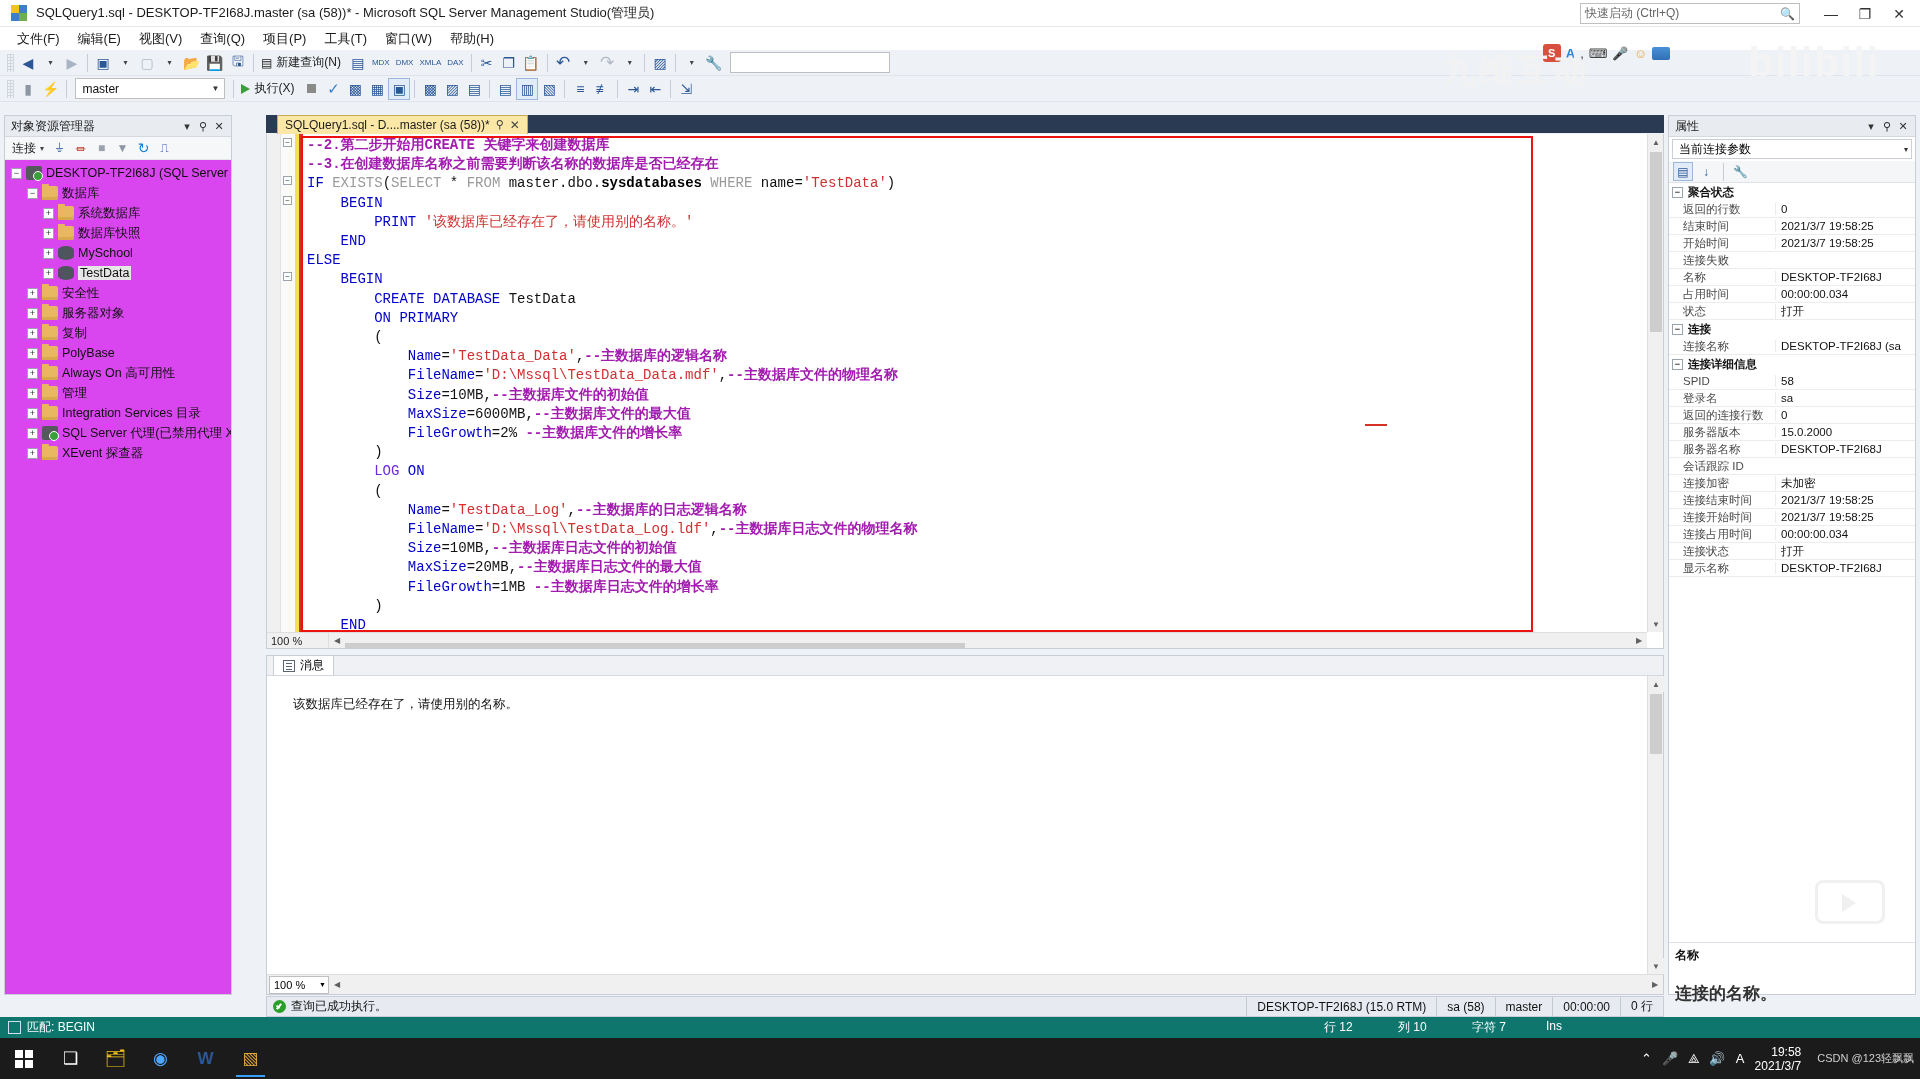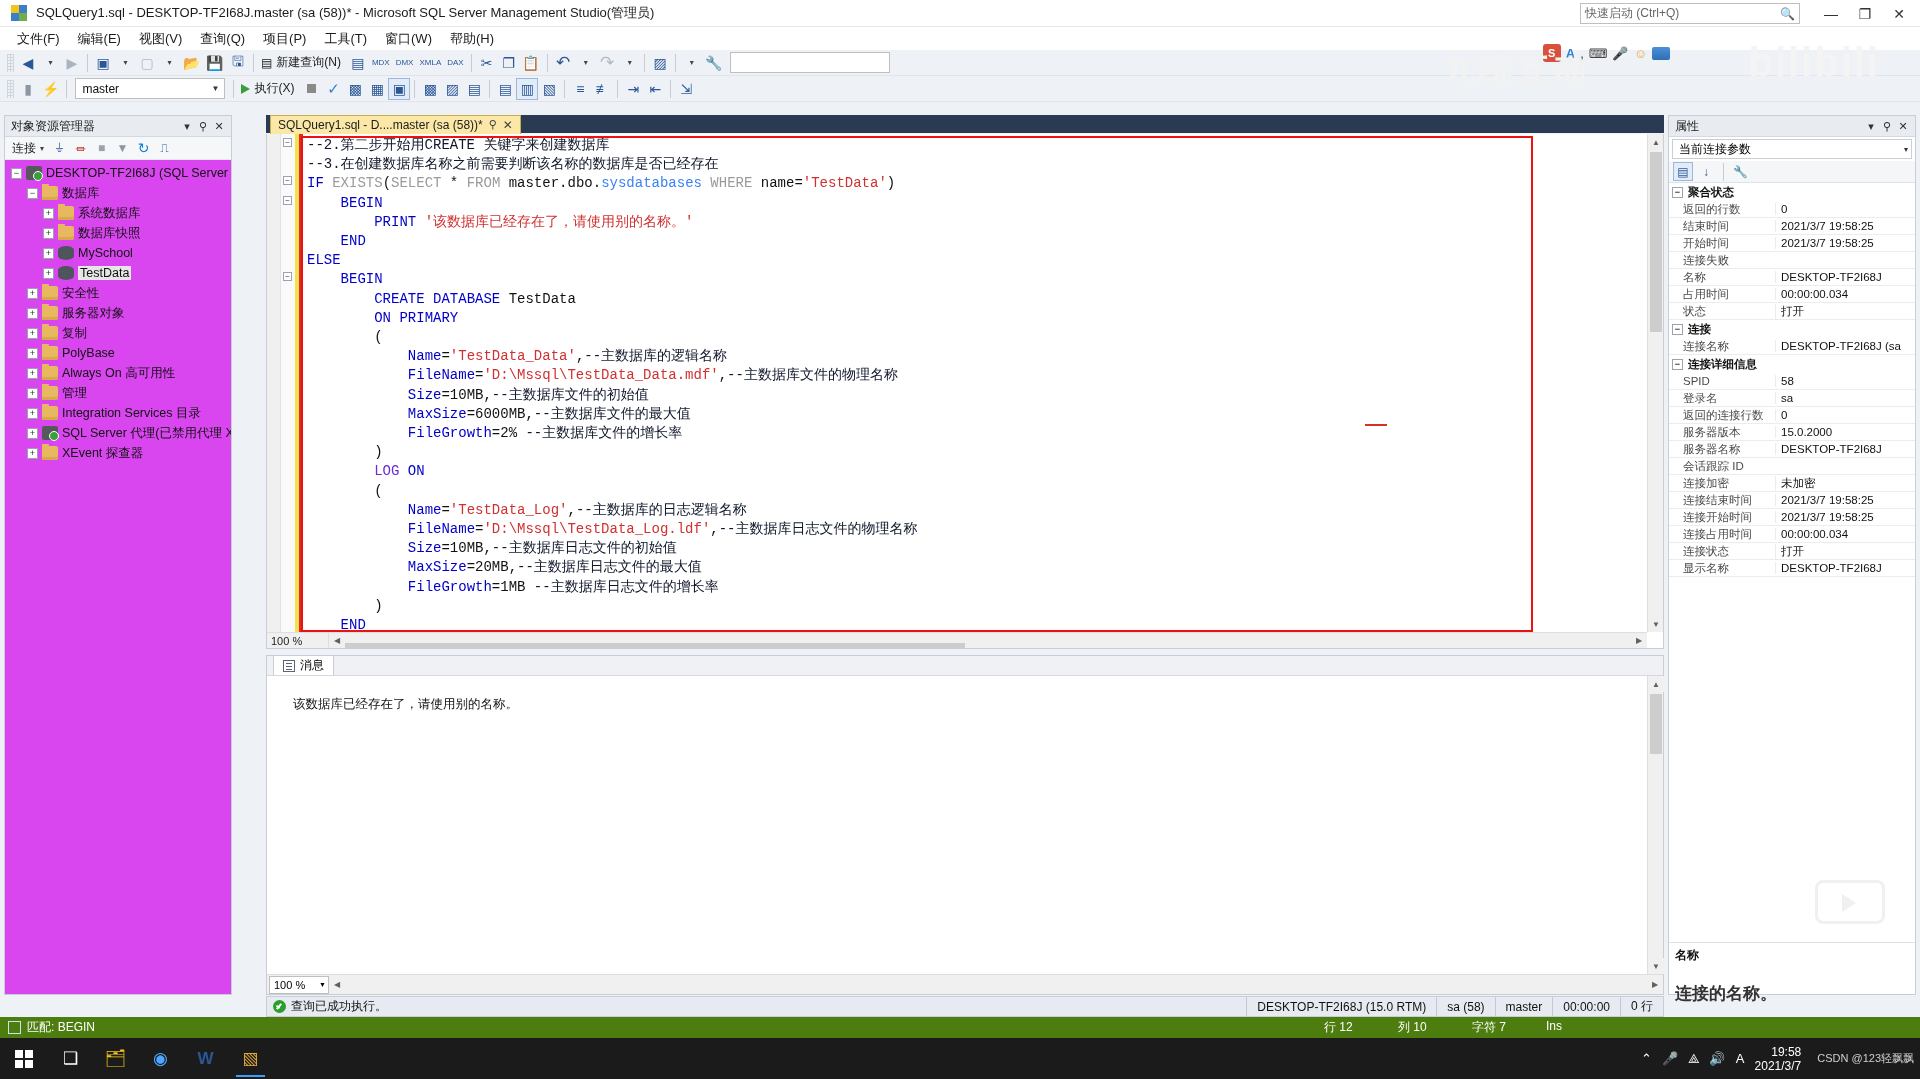--- a/index.html
+++ b/index.html
@@ -101,43 +101,43 @@
   .tico { width:16px;height:14px; margin-right:4px; flex:none; position:relative; }
   .folder { background:#e8b860; border-radius:1px 2px 2px 1px; box-shadow: inset 0 -3px 0 #d9a84c; }
   .folder:after { content:''; position:absolute; left:0; top:-2px; width:7px; height:3px; background:#e8b860; border-radius:1px 1px 0 0;}
   .svr { background:#55595e; border-radius:2px; }
   .svr:after { content:''; position:absolute; right:-1px; bottom:-1px; width:8px; height:8px; background:#3aa03a; border-radius:50%; border:1px solid #fff; }
   .dbico { background:#4e555c; border-radius:50% / 28%; }
   .sel-text { background:#e6e6e6; padding:0 2px; }
 
   
   .editor-wrap { position:absolute; left:266px; top:0; right:256px; bottom:22px; }
-  .tabstrip { height:18px; background:#2a3a53; display:flex; align-items:center; padding-left:4px; }
+  .tabstrip { height:18px; background:#2a3a53; display:flex; align-items:center; padding-left:11px; }
   .tab {
     height:19px; background:#fbe8a6; display:flex; align-items:center; gap:6px;
     padding:0 7px; font-size:12px; color:#1b1b1b; border:1px solid #c9ad55; border-bottom:none;
   }
   .tab .x { font-size:12px; color:#444; }
   .tab .pin { font-size:11px; color:#444; }
 
   .code-pane { position:absolute; left:0; top:19px; right:0; height:515px; background:#fff; border:1px solid #c8cdd6; border-top:none; overflow:hidden; }
   .gutter-num { position:absolute; left:0; top:0; width:14px; bottom:16px; background:#f0f0f0; border-right:1px solid #e2e2e2;}
   .gutter-fold { position:absolute; left:14px; top:0; width:14px; bottom:16px; background:#fafafa; }
   .ind-yellow { position:absolute; left:28px; top:0; width:4px; bottom:16px; background:#f5e04e; }
   .ind-red { position:absolute; left:32px; top:0; width:4px; bottom:16px; background:#d93025; }
   .code {
     position:absolute; left:36px; top:0; right:16px; bottom:16px;
     font-family:"Liberation Mono","DejaVu Sans Mono",monospace; font-size:14px; line-height:19.2px;
     color:#111; padding: 2px 0 0 4px; white-space:pre; overflow:hidden;
   }
-  .cm { color:#0f172a; }     
+  .cm { color:#a21caf;font-weight:bold; }     
   .kw { color:#0000c8; }     
   .kw2 { color:#9a9a9a; }    
   .str { color:#d03030; }    
-  .fn { color:#3b82f6; }     
+  .fn { color:#000000;font-weight:bold; }     
   .mag { color:#6d28d9; }
   .red-box { position:absolute; left:34px; top:2px; right:130px; height:496px; border:2px solid #ee1111; pointer-events:none; }
   .fold-mark { position:absolute; left:2px; width:9px; height:9px; border:1px solid #9aa3ae; background:#fff; font-size:8px; line-height:8px; text-align:center; color:#444; }
 
   .code-scroll-v { position:absolute; right:0; top:0; width:16px; bottom:16px; background:#f0f0f0; border-left:1px solid #dedede; }
   .sc-btn { width:16px;height:16px; display:flex; align-items:center; justify-content:center; font-size:8px; color:#606060; background:#f0f0f0; }
   .sc-thumb { position:absolute; left:2px; width:12px; background:#cdcdcd; }
   .code-scroll-h { position:absolute; left:0; right:16px; bottom:0; height:16px; background:#f0f0f0; border-top:1px solid #dedede; display:flex; align-items:center; }
   .zoom-box { width:62px; height:16px; background:#f0f0f0; border-right:1px solid #dedede; font-size:11px; display:flex; align-items:center; padding-left:4px; color:#222; }
   .redline { position:absolute; left:0; right:0; height:2px; background:#d93025; }
@@ -179,21 +179,21 @@
     position:absolute; left:266px; right:256px; bottom:62px; height:21px; background:#e7ebf1;
     border:1px solid #c8cdd6; display:flex; align-items:center; font-size:12px; color:#111;
   }
   .exec-ok { width:13px;height:13px;border-radius:50%;background:#2aa02a;margin:0 5px 0 6px;position:relative; }
   .exec-ok:after{content:'';position:absolute;left:3px;top:6px;width:4px;height:2px;background:#fff;transform:rotate(45deg);}
   .exec-ok:before{content:'';position:absolute;left:5px;top:3px;width:2px;height:7px;background:#fff;transform:rotate(40deg);}
   .exec-seg { border-left:1px solid #c3c9d2; padding:0 10px; height:19px; display:flex; align-items:center; }
   .exec-spacer { flex:1; }
 
   .status-blue {
-    position:absolute; left:0; right:0; bottom:41px; height:21px; background:#4d7c0f; color:#fff;
+    position:absolute; left:0; right:0; bottom:41px; height:21px; background:#0f766e; color:#fff;
     display:flex; align-items:center; font-size:12px;
   }
   .sb-left { padding-left:8px; display:flex; align-items:center; gap:6px; }
   .sb-ic { width:13px;height:13px;border:1px solid #cfe0f5; position:relative; }
   .sb-right { margin-left:auto; display:flex; }
   .sb-cell { width:74px; padding-right:8px; }
 
   
   .taskbar { position:absolute; left:0; right:0; bottom:0; height:41px; background:#1b1b1b; display:flex; align-items:center; }
   .tb-start { width:48px; height:41px; display:flex; align-items:center; justify-content:center; }

